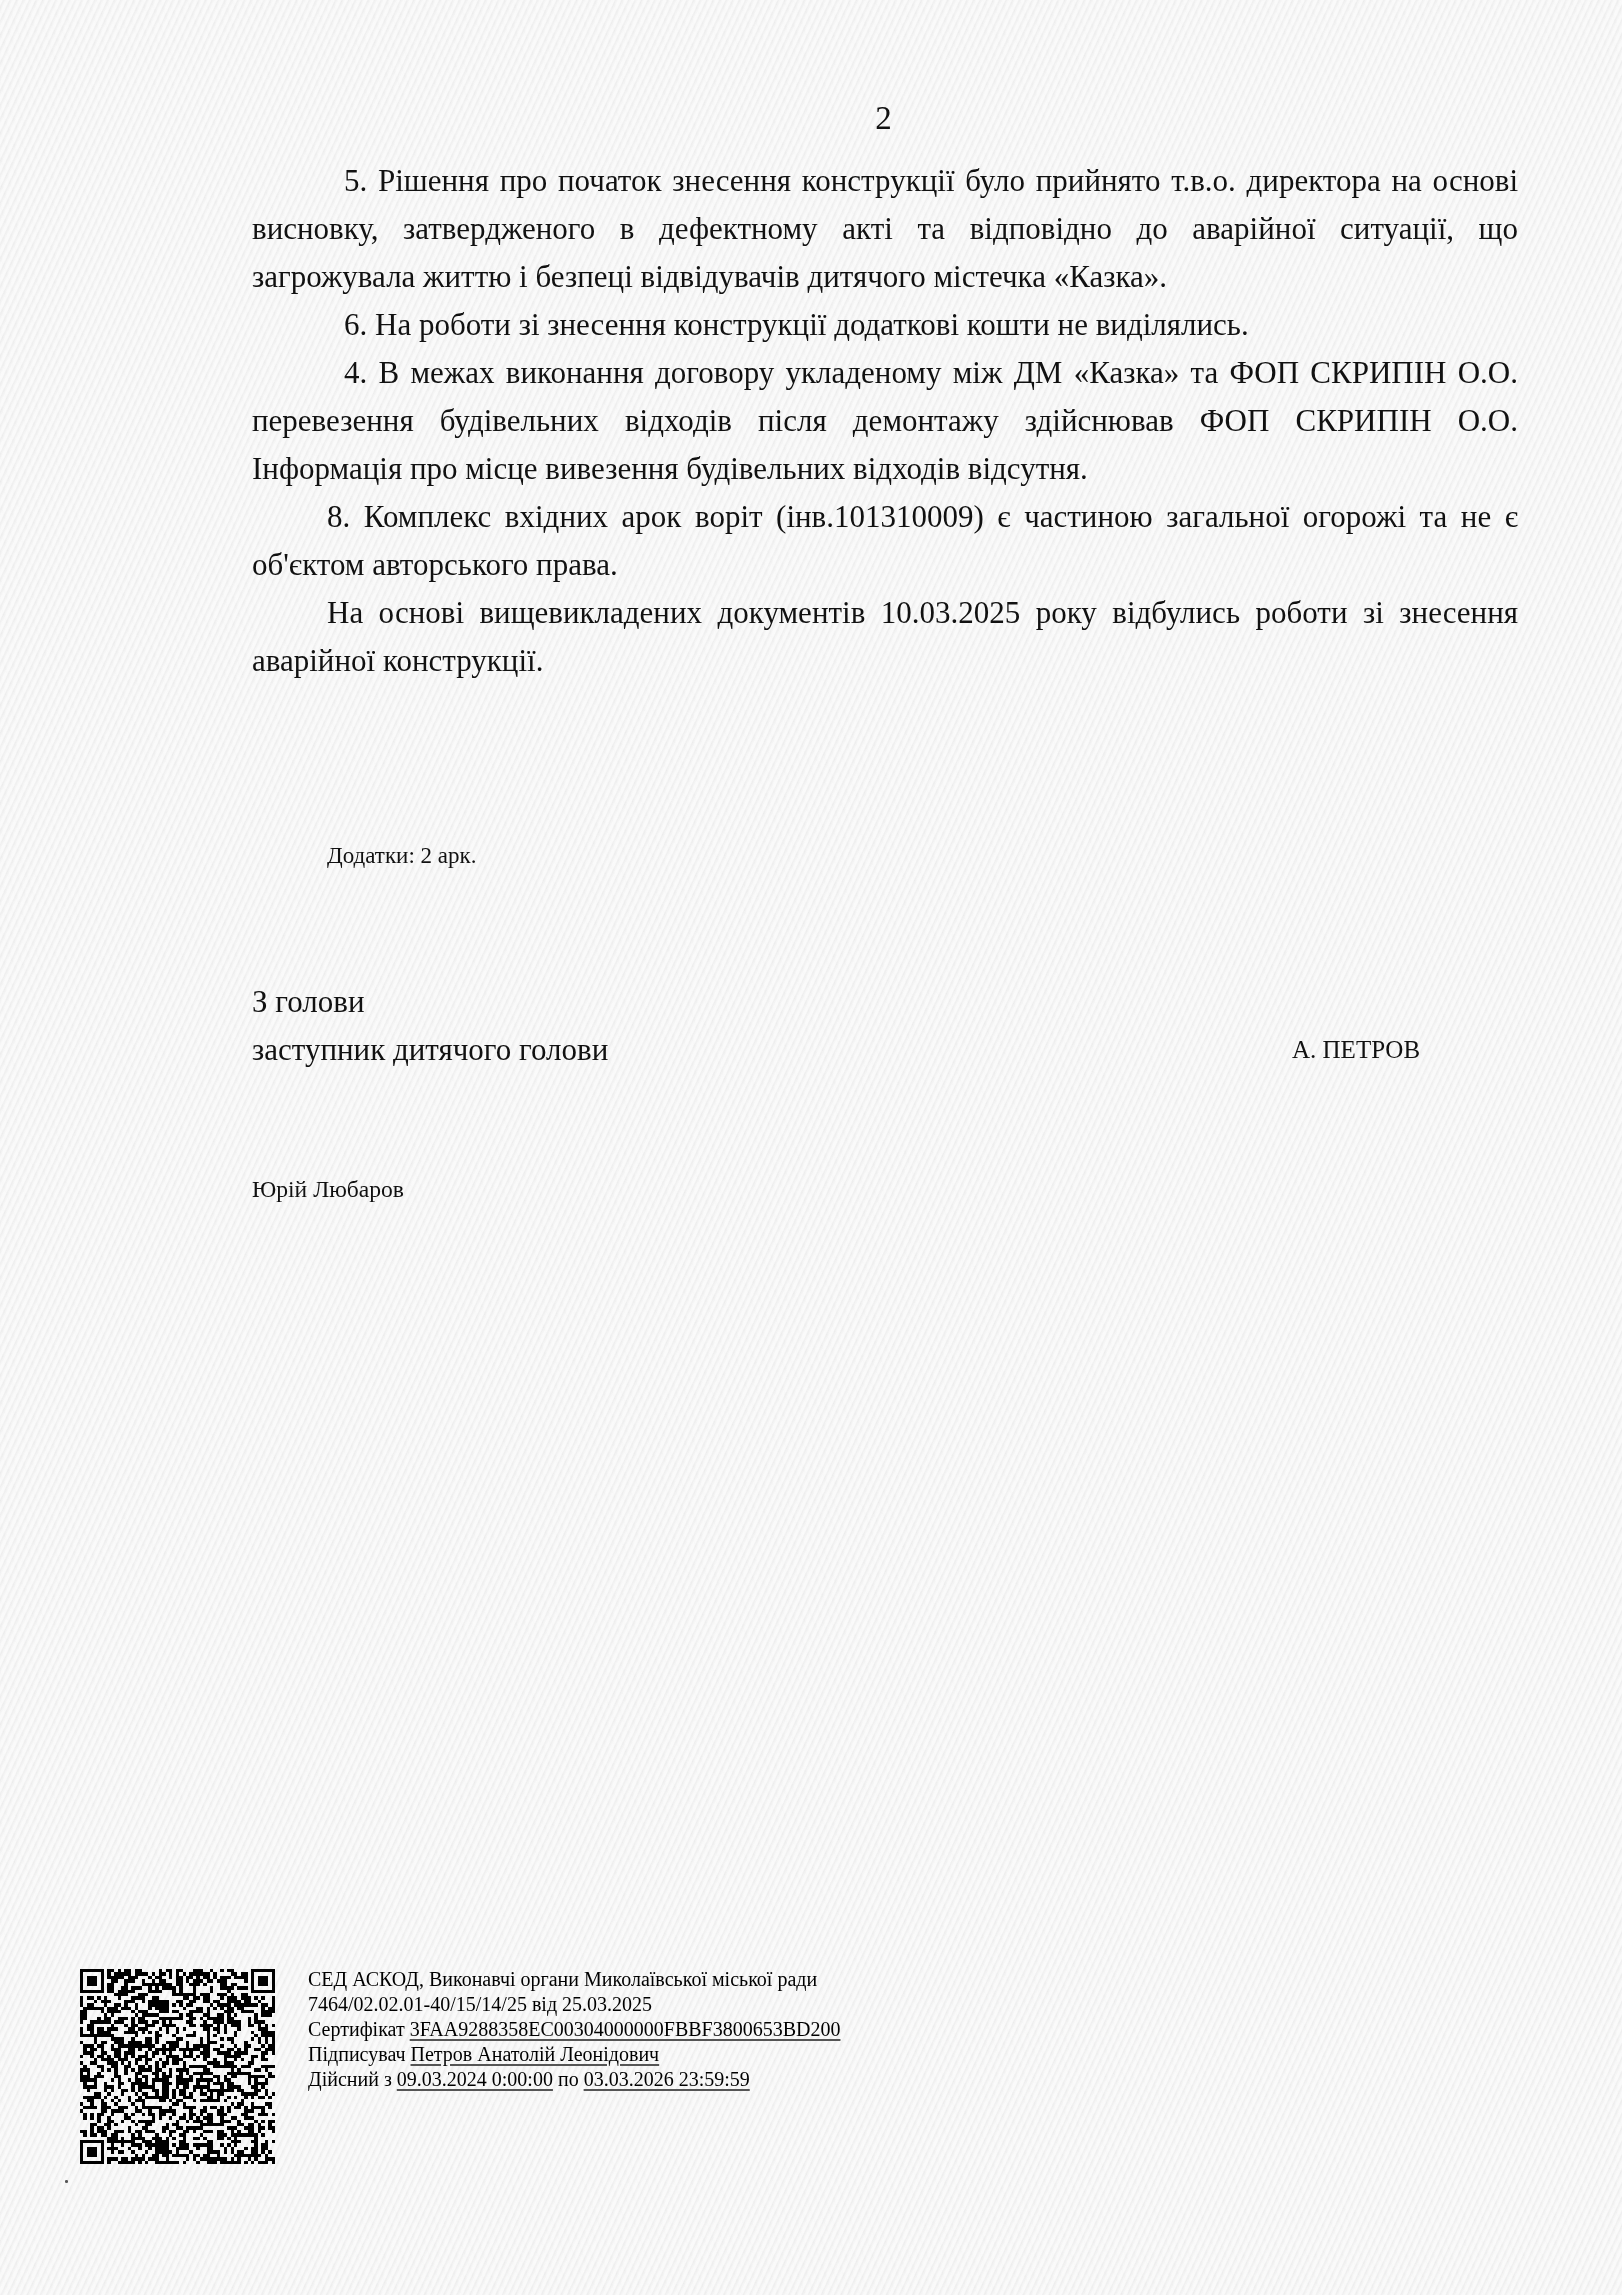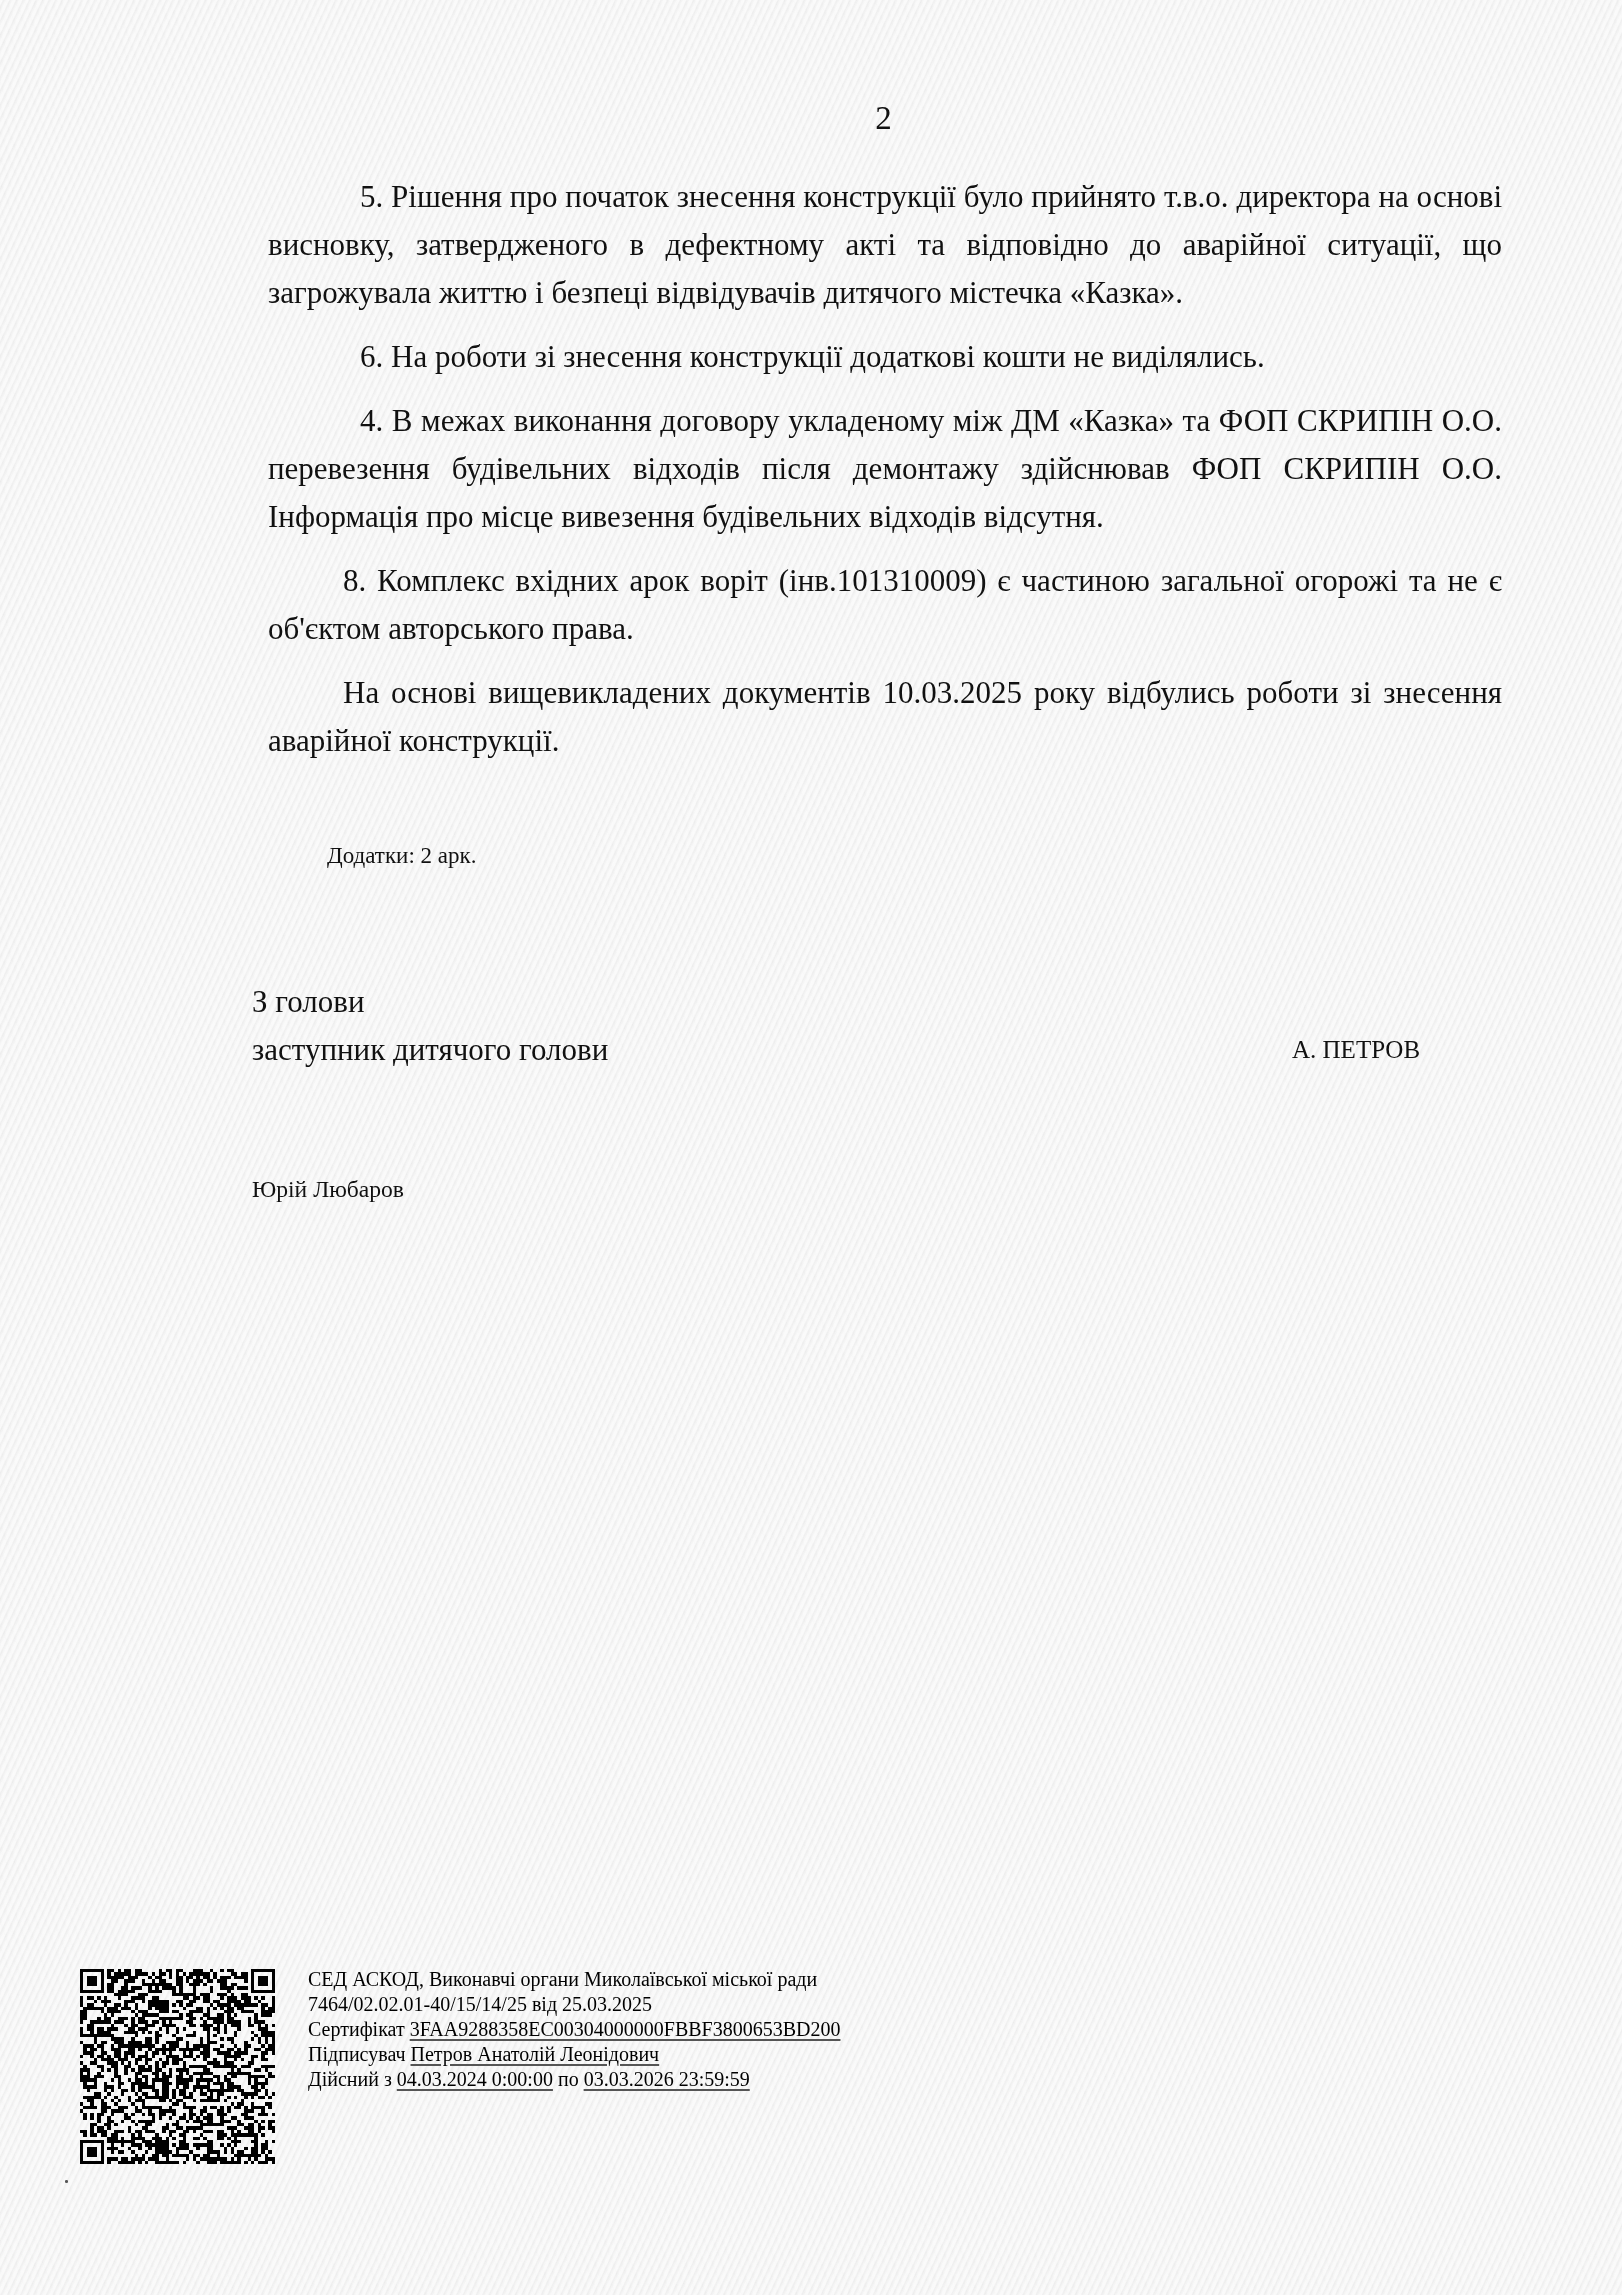--- a/index.html
+++ b/index.html
@@ -13,21 +13,21 @@
     color: #111;
   }
   .page-num {
     position: absolute; top: 99px; left: 0; width: 1767px;
     text-align: center; font-size: 33px; line-height: 39px;
   }
   .body-text {
     position: absolute; left: 252px; width: 1266px; top: 157px;
     font-size: 31px; line-height: 48px;
   }
-  .para { margin: 16px; text-align: justify; text-indent: 92px; }
+  .para { margin: 0; text-align: justify; text-indent: 92px; }
   .para.tight { text-indent: 75px; }
   .attach { position: absolute; left: 327px; top: 836px; font-size: 23px; line-height: 39px; }
   .regards { position: absolute; left: 252px; top: 982px; font-size: 31px; line-height: 39px; }
   .position { position: absolute; left: 252px; top: 1030px; font-size: 31px; line-height: 39px; }
   .signer { position: absolute; left: 1292px; top: 1030px; font-size: 25px; line-height: 39px; }
   .executor { position: absolute; left: 252px; top: 1175px; font-size: 23.6px; line-height: 29px; }
   .qr { position: absolute; left: 80px; top: 1969px; width: 195px; height: 195px; }
   .stamp {
     position: absolute; left: 308px; top: 1967px;
     font-size: 20px; line-height: 25px; color: #000000;
@@ -1625,20 +1625,20 @@
   <div class="row">
     <span>Сертифікат</span>
     <span class="u">3FAA9288358EC00304000000FBBF3800653BD200</span>
   </div>
   <div class="row">
     <span>Підписувач</span>
     <span class="u">Петров Анатолій Леонідович</span>
   </div>
   <div class="row">
     <span>Дійсний з</span>
-    <span class="u">04.03.2024 0:00:00</span>
+    <span class="u">09.03.2024 0:00:00</span>
     <span>по</span>
     <span class="u">03.03.2026 23:59:59</span>
   </div>
 </div>
 
 <div class="dot"></div>
 
 
 </body></html>

